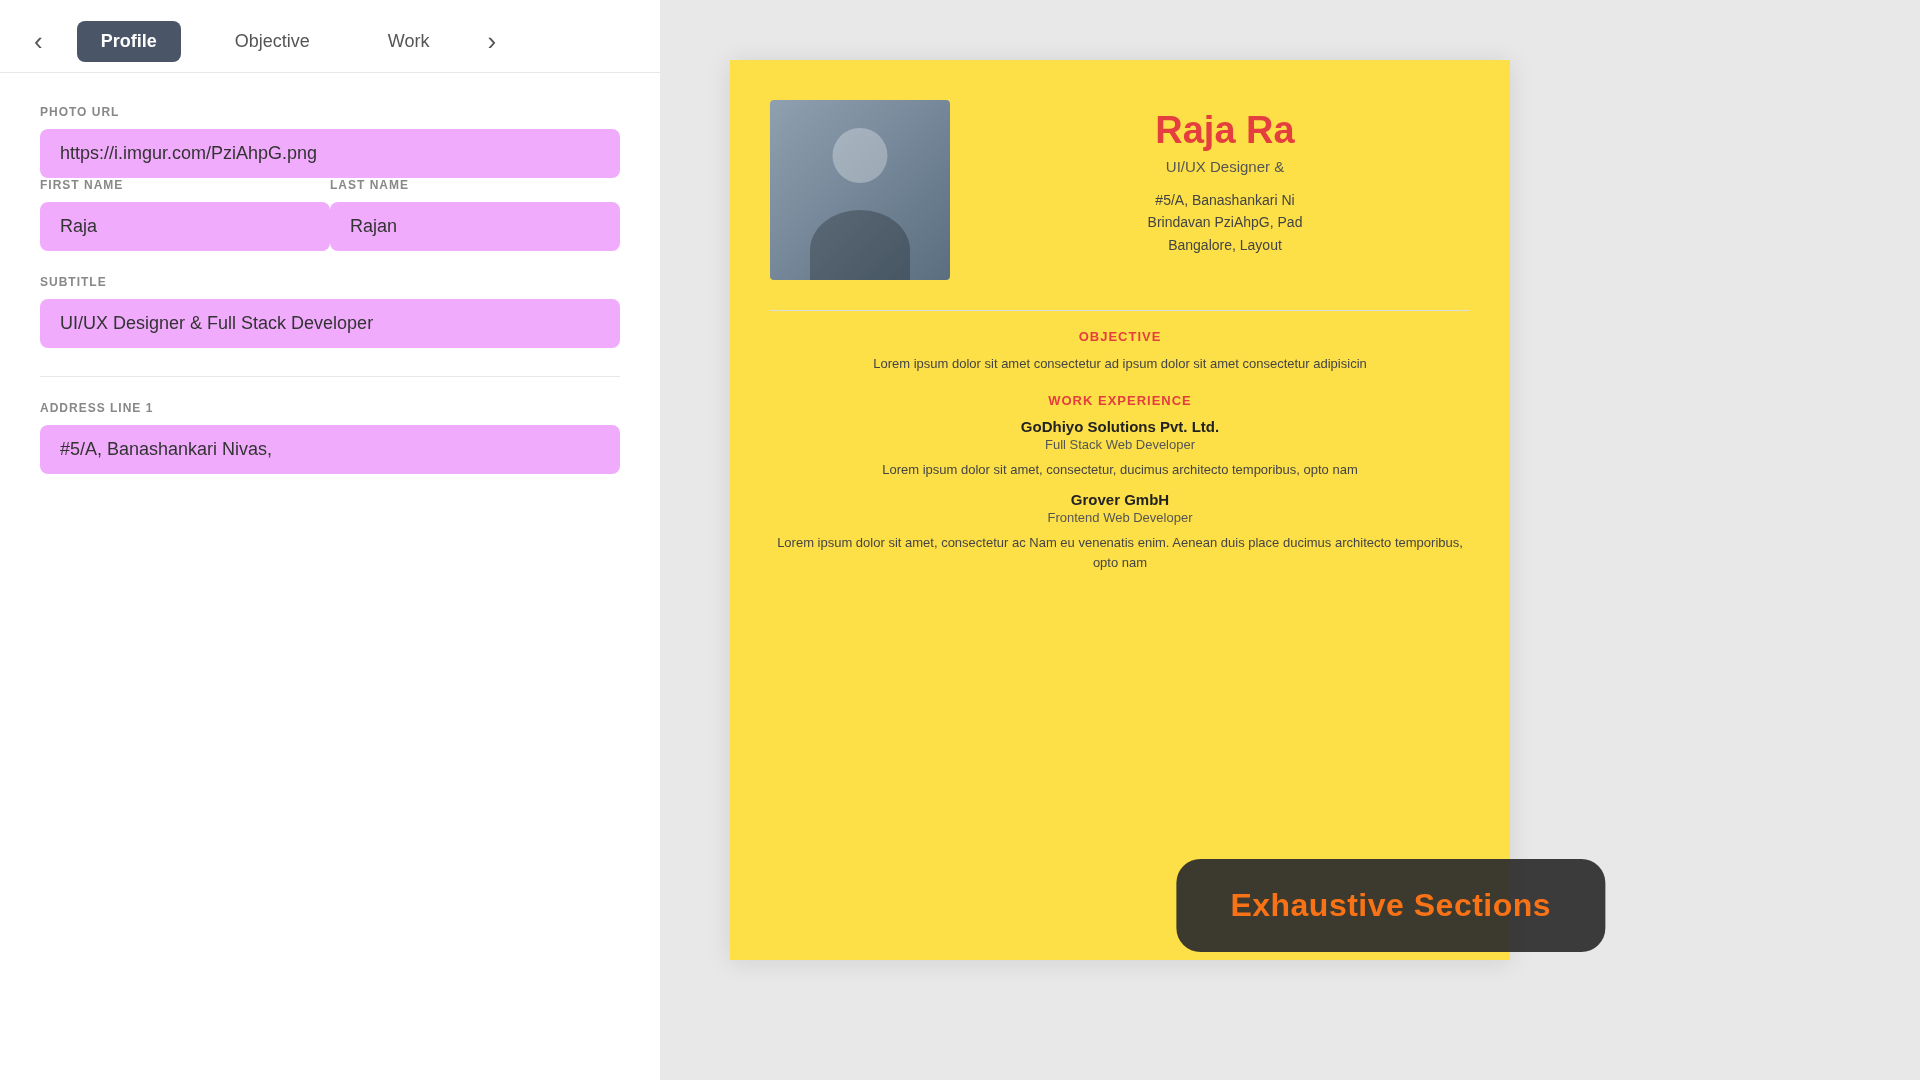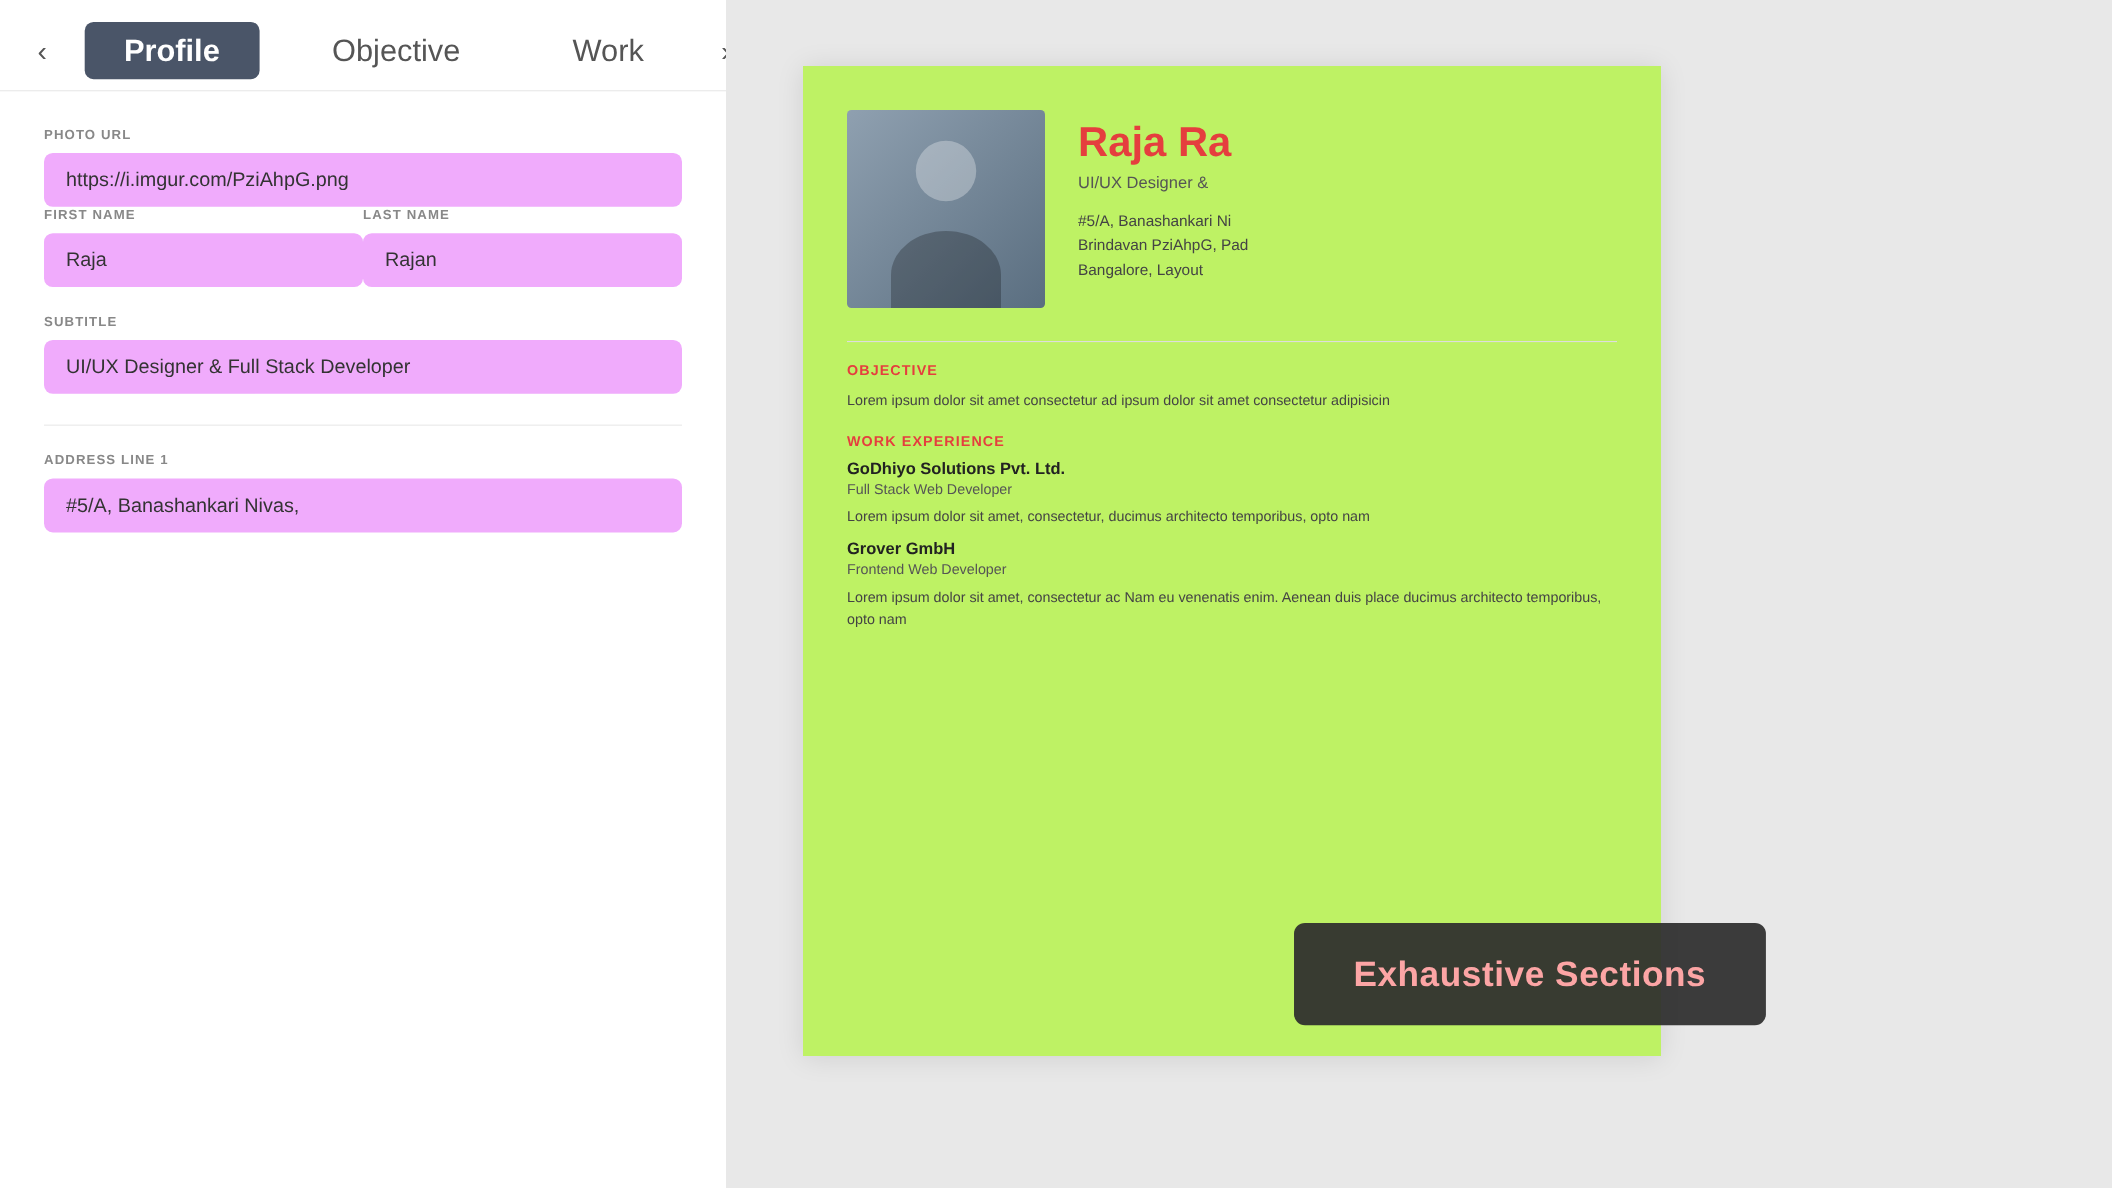--- a/index.html
+++ b/index.html
@@ -38,24 +38,24 @@
       background: none;
       border: none;
       font-size: 26px;
       color: #555;
       cursor: pointer;
       padding: 8px 4px;
       line-height: 1;
     }
 
     .tab-item {
-      font-size: 28px;
+      font-size: 18px;
       font-weight: 500;
       color: #555;
-      padding: 10px 36px;
+      padding: 10px 24px;
       border-radius: 8px;
       cursor: pointer;
       white-space: nowrap;
     }
 
     .tab-item.active {
       background: #4a5568;
       color: #ffffff;
       font-weight: 700;
     }
@@ -117,28 +117,29 @@
       height: 1080px;
       display: flex;
       align-items: flex-start;
       justify-content: flex-start;
       padding: 60px 0 0 0;
       position: relative;
     }
 
     
     .resume-preview {
-      background: #bef264;
+      background: #fde047;
       width: 780px;
       min-height: 900px;
       margin-left: 40px;
       padding: 40px 40px 40px 40px;
       box-shadow: 0 2px 24px rgba(0,0,0,0.10);
       overflow: hidden;
       position: relative;
+      text-align: center;
     }
 
     .resume-header {
       display: flex;
       gap: 30px;
       align-items: flex-start;
       margin-bottom: 30px;
     }
 
     
@@ -232,28 +233,28 @@
 
     .resume-job-title {
       font-size: 13px;
       color: #555;
       margin-bottom: 8px;
     }
 
     
     .toast-overlay {
       position: absolute;
-      bottom: 148px;
+      bottom: 128px;
       left: 50%;
       transform: translateX(-30%);
       background: rgba(45, 45, 45, 0.93);
-      color: #fca5a5;
+      color: #f97316;
       font-size: 32px;
       font-weight: 700;
-      border-radius: 10px;
+      border-radius: 24px;
       padding: 28px 54px;
       white-space: nowrap;
       z-index: 100;
       letter-spacing: 0.5px;
     }
 
     
     .clip-right {
       overflow: hidden;
       white-space: nowrap;

